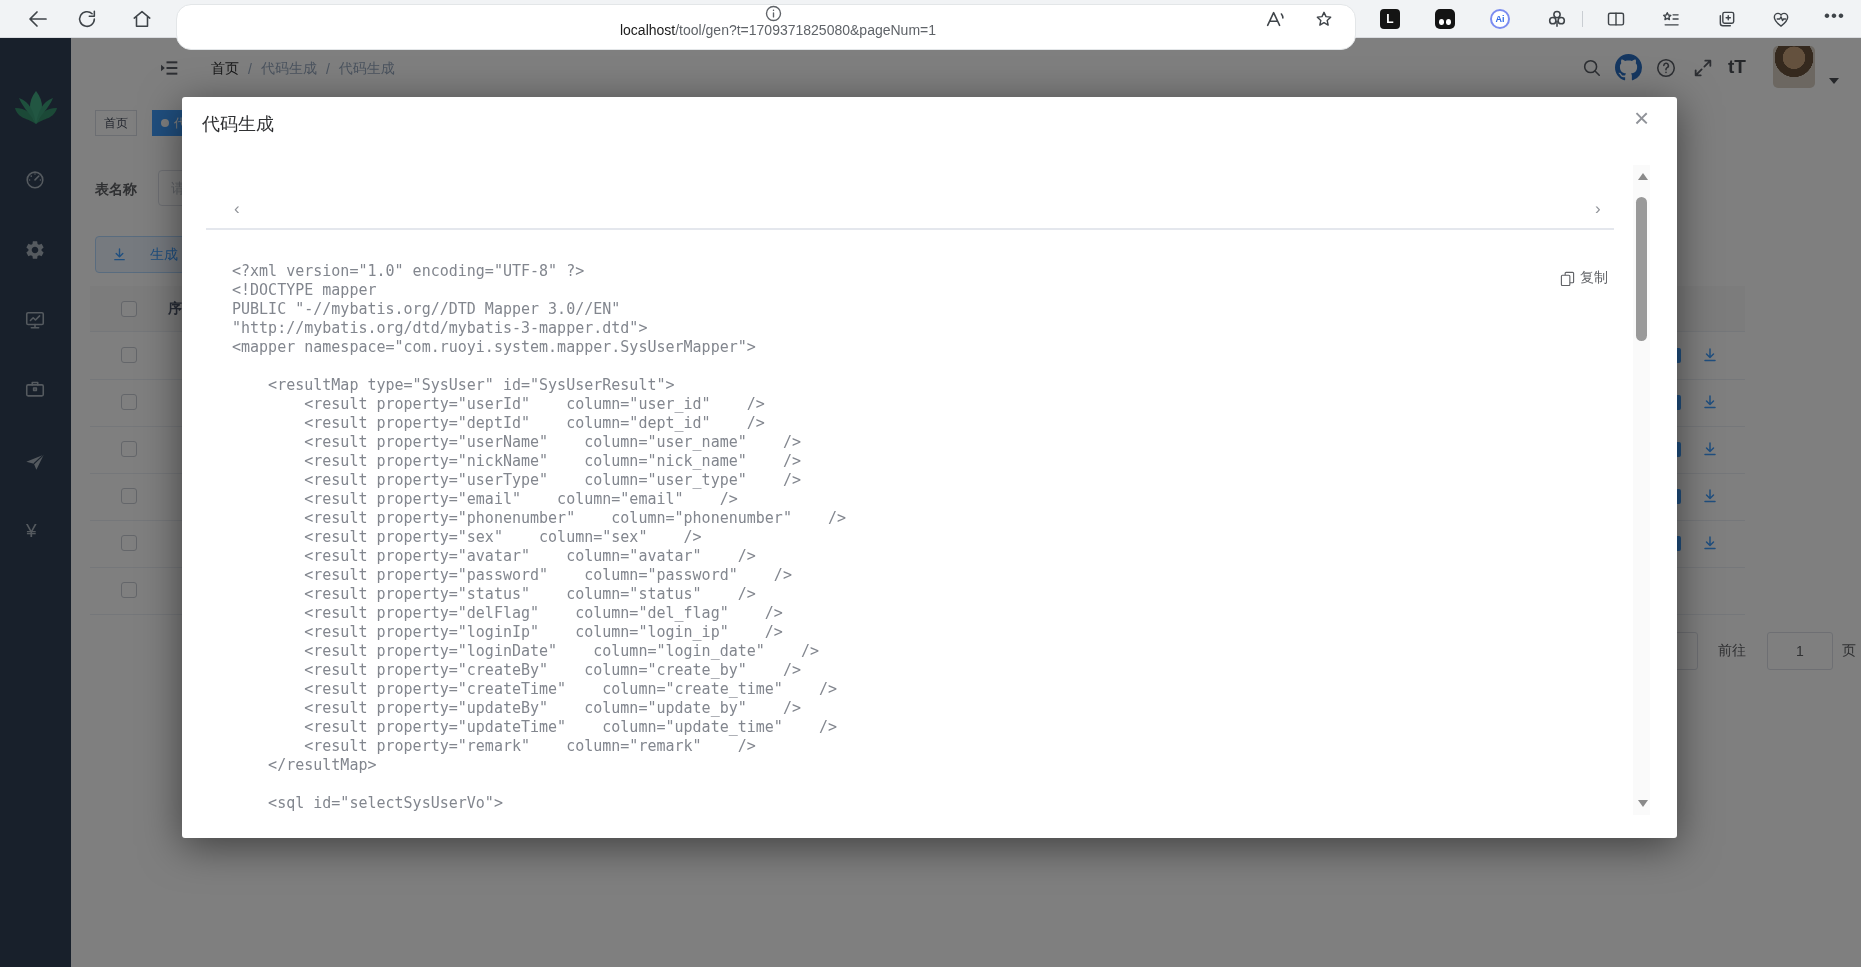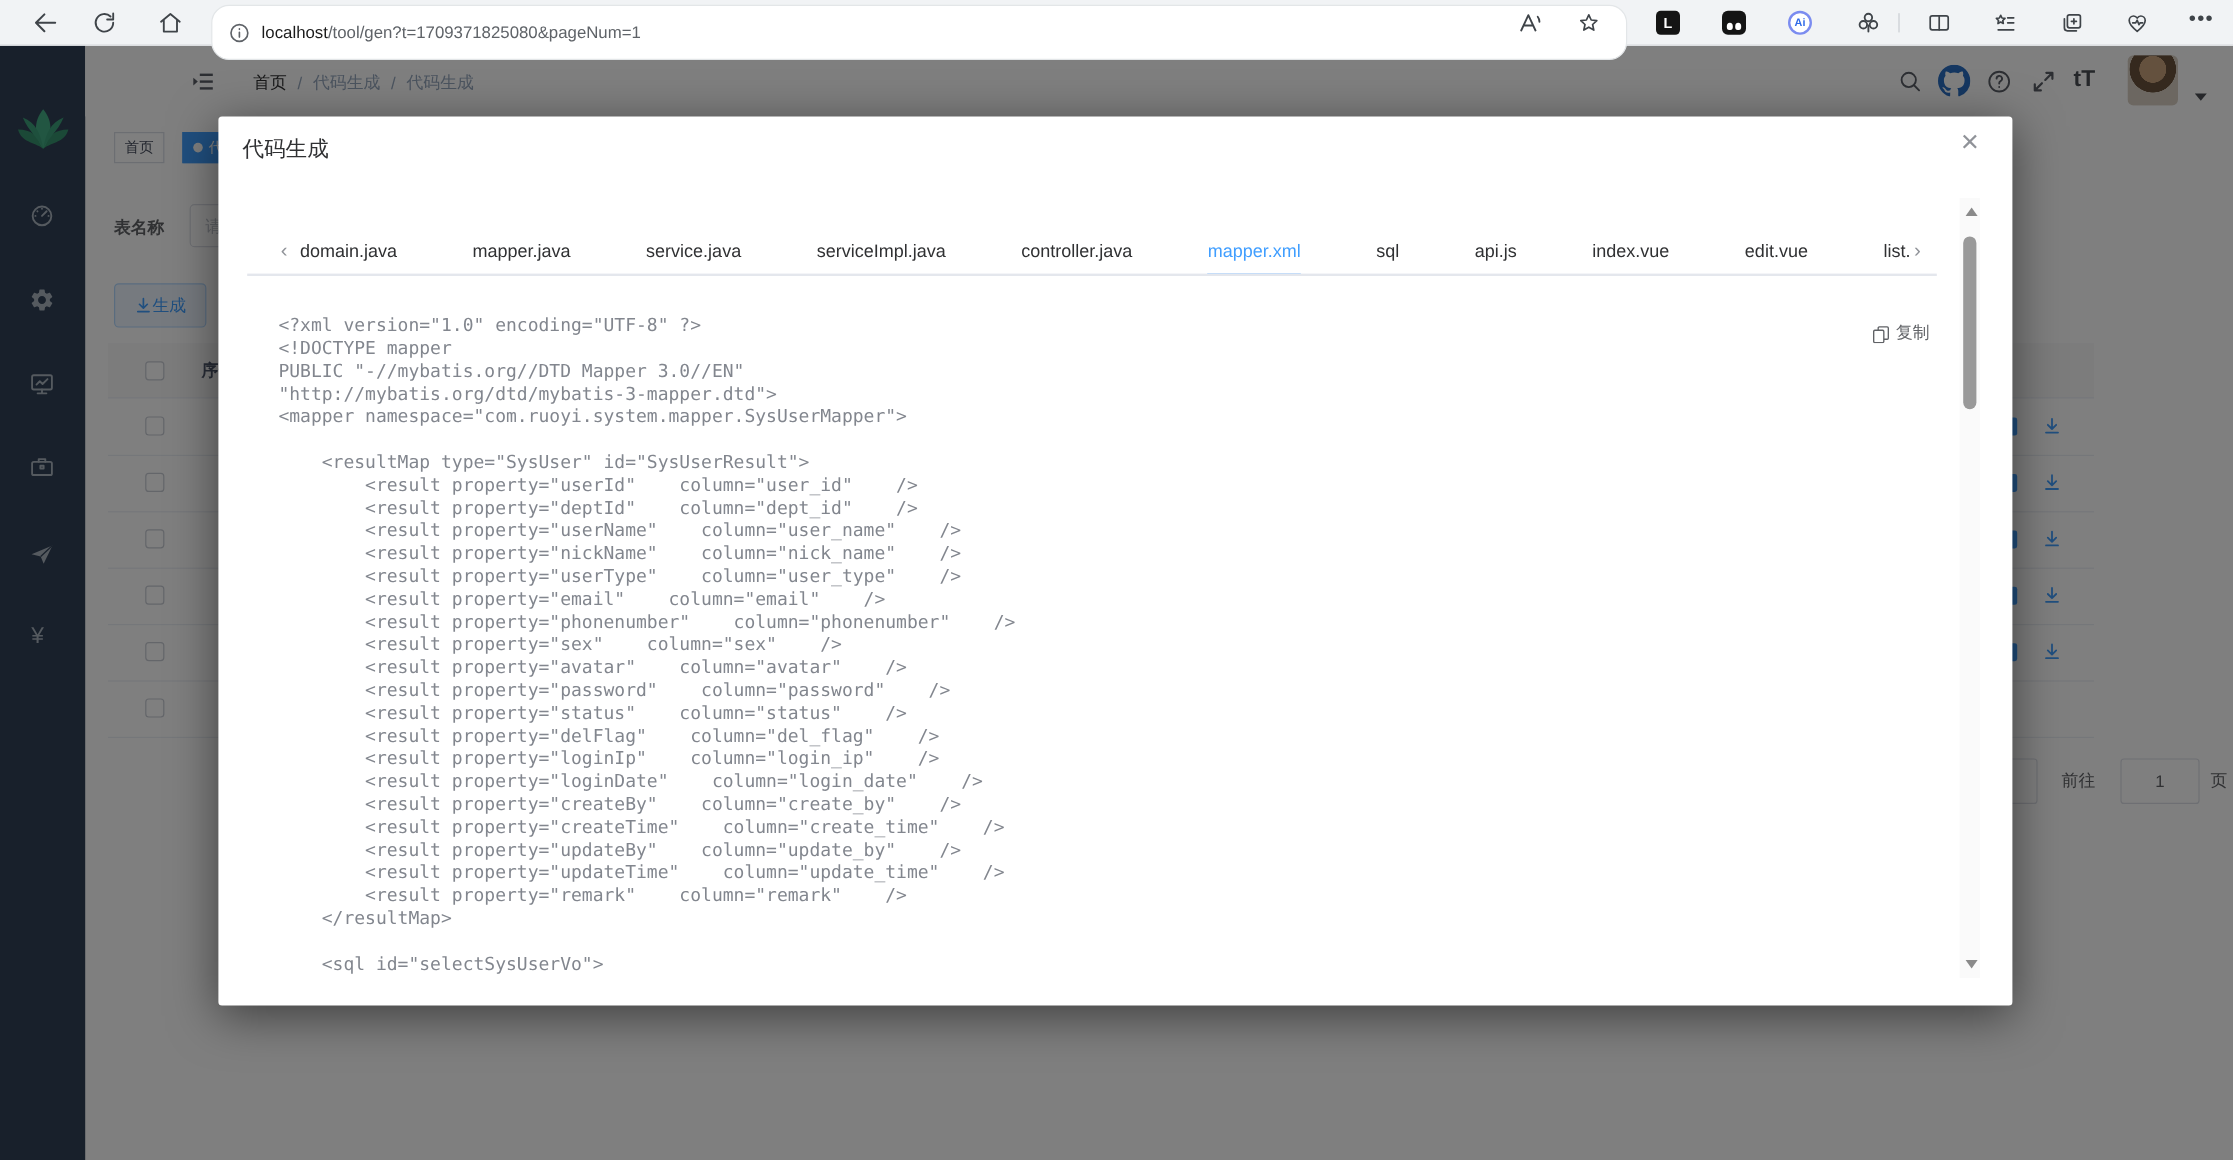--- a/index.html
+++ b/index.html
@@ -6,21 +6,21 @@
   html,body { width:1861px; height:967px; }
   body { font-family: "Liberation Sans", "DejaVu Sans", sans-serif; background:#fff; }
   .screen { position:relative; width:1861px; height:967px; overflow:hidden; background:#fff; }
   .abs { position:absolute; }
   svg { display:block; }
   .stroke { fill:none; stroke:currentColor; stroke-width:1.7; stroke-linecap:round; stroke-linejoin:round; }
 
   
   .browser-bar { position:absolute; left:0; top:0; width:1861px; height:38px; background:#f1f3f5; border-bottom:1px solid #dadce0; z-index:200; }
   .bicon { position:absolute; color:#3f4449; cursor:pointer; }
-  .url-pill { position:absolute; left:176px; top:4px; width:1180px; height:46px; background:#fff; border:1px solid #e3e6e8; border-radius:15px; display:flex; align-items:center; padding-left:14px; }
+  .url-pill { position:absolute; left:176px; top:4px; width:1180px; height:46px; background:#fff; border:1px solid #e3e6e8; border-radius:15px; display:flex; align-items:center; padding-left:14px;flex-direction:column; }
   .url-text { font-size:14px; margin-left:10px; white-space:nowrap; overflow:hidden; }
   .url-host { color:#1b1b1b; }
   .url-path { color:#5f6368; }
   .black-sq { width:20px; height:20px; background:#141414; border-radius:4px; color:#fff; display:flex; align-items:center; justify-content:center; font-size:12px; font-weight:bold; }
   .dots-sq { width:20px; height:20px; background:#141414; border-radius:5px; display:flex; align-items:flex-end; justify-content:center; gap:2px; padding-bottom:4px; }
   .dots-sq i { width:5px; height:6px; background:#fff; border-radius:50% 50% 40% 40%; }
   .ai-circ { width:20px; height:20px; border-radius:50%; border:2px solid #7b8cf0; color:#2f6ae8; font-size:9px; font-weight:bold; display:flex; align-items:center; justify-content:center; background:#fff; }
   .vsep { width:1px; height:16px; background:#c9cdd2; }
   .more-dots { font-size:17px; color:#3f4449; letter-spacing:1px; }
 
@@ -40,21 +40,21 @@
             background-color:#cfc4b4; }
   .caret { position:absolute; left:1758px; top:40px; width:0; height:0; border-left:5px solid transparent; border-right:5px solid transparent; border-top:6px solid #4c4f54; }
 
   .tag { position:absolute; top:72px; height:26px; display:flex; align-items:center; padding:0 8px; font-size:12px; background:#fff; border:1px solid #d8dce5; color:#495060; cursor:pointer; }
   .tag.active { background:#409eff; border-color:#409eff; color:#fff; gap:5px; }
   .tag .dot { width:8px; height:8px; border-radius:50%; background:#fff; }
 
   .form-label { position:absolute; left:95px; top:143px; font-size:14px; font-weight:bold; color:#606266; }
   .tbl-input { position:absolute; left:158px; top:132px; width:110px; height:36px; border:1px solid #dcdfe6; border-radius:4px; padding:0 12px; font-size:14px; color:#606266; }
   .tbl-input::placeholder { color:#bfc4cc; }
-  .gen-btn { position:absolute; left:95px; top:198px; height:37px; padding:0 16px; display:flex; align-items:center; gap:0; background:#ecf5ff; border:1px solid #b3d8ff; border-radius:4px; color:#409eff; font-size:14px; cursor:pointer; }
+  .gen-btn { position:absolute; left:95px; top:198px; height:37px; padding:0 16px; display:flex; align-items:center; gap:23px; background:#ecf5ff; border:1px solid #b3d8ff; border-radius:4px; color:#409eff; font-size:14px; cursor:pointer; }
 
   .thead { position:absolute; left:90px; top:248px; width:1655px; height:46px; background:#f8f8f9; border-bottom:1px solid #ebeef5; }
   .thead-label { position:absolute; left:168px; top:262px; font-size:14px; font-weight:bold; color:#515a6e; }
   .cb { position:absolute; width:16px; height:16px; background:#fff; border:1px solid #c8ccd4; border-radius:3px; cursor:pointer; }
   .row-sep { position:absolute; left:90px; width:1655px; height:1px; background:#ebeef5; }
   .dl-icon { position:absolute; width:16px; height:16px; color:#409eff; cursor:pointer; }
   .sliver { position:absolute; width:10px; height:15px; background:#409eff; border-radius:2px; }
 
   .pg-box { position:absolute; left:1660px; top:594px; width:38px; height:38px; background:#fff; border:1px solid #dcdfe6; border-radius:3px; }
   .pg-goto { position:absolute; left:1718px; top:604px; font-size:14px; color:#606266; }
@@ -333,33 +333,20 @@
     <span class="pg-unit">页</span>
   </div>
 
   <div class="overlay"></div>
 
   <div class="dialog">
     <div class="dlg-title">代码生成</div>
     <div class="dlg-close">×</div>
 
     <span class="tab-chevron" style="left:52px">‹</span>
-    <div class="tabs">
-      <div class="tab">domain.java</div>
-      <div class="tab">mapper.java</div>
-      <div class="tab">service.java</div>
-      <div class="tab">serviceImpl.java</div>
-      <div class="tab">controller.java</div>
-      <div class="tab active">mapper.xml</div>
-      <div class="tab">sql</div>
-      <div class="tab">api.js</div>
-      <div class="tab">index.vue</div>
-      <div class="tab">edit.vue</div>
-      <div class="tab">list.</div>
-    </div>
     <span class="tab-chevron" style="left:1413px">›</span>
     <div class="tab-border"></div>
 
     <div class="copy-btn">
       <span>
         <svg viewBox="0 0 16 16" width="15" height="15" fill="none" stroke="#606266" stroke-width="1.2">
             <rect x="5.5" y="1.5" width="9" height="11" rx="1"></rect>
             <rect x="1.5" y="4.5" width="9" height="11" rx="1" fill="#fff"></rect>
           </svg>
       </span>

